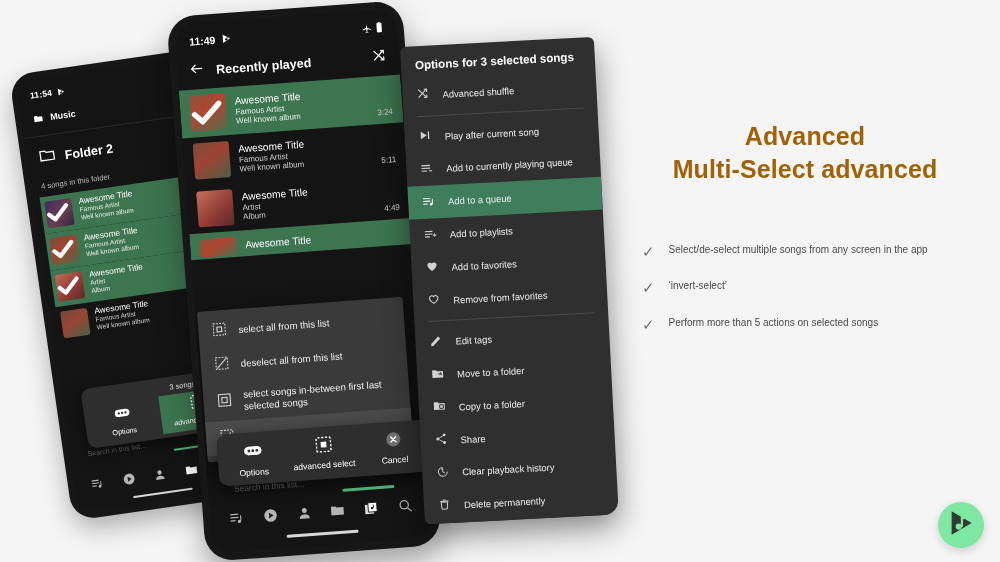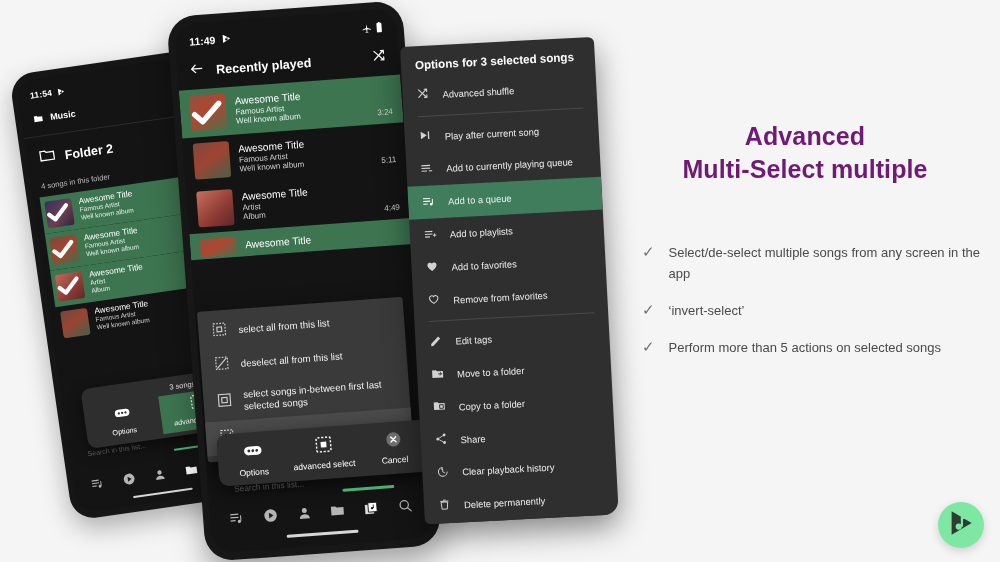--- a/index.html
+++ b/index.html
@@ -144,27 +144,27 @@
   .o-item{display:flex;align-items:center;gap:13px;padding:7.4px 14px;}
   .o-item.hl{background:#3f7d5c;}
   .o-item .lb{color:#ededed;font-size:9.4px;white-space:nowrap;}
   .o-div{height:1px;background:#4a4a4a;margin:4px 14px;}
   .o-foot{display:flex;align-items:flex-start;gap:8px;padding:7px 10px 10px 8px;background:#2f2f2f;}
   .o-foot .lb{color:#e3e3e3;font-size:8.4px;line-height:1.25;}
 
   
   .copy{position:absolute;left:620px;top:120px;width:370px;}
   .copy h1{
-    margin:0;color:#701a75;font-size:25px;font-weight:700;
+    margin:0;color:#a16207;font-size:25px;font-weight:700;
     text-align:center;line-height:1.32;letter-spacing:.1px;
   }
   .bullets{margin:56px 0 0 22px;}
   .bullet{display:flex;align-items:flex-start;gap:14px;margin-bottom:16px;}
   .bullet .ck{color:#6f6f6f;font-size:15px;line-height:1.35;flex:0 0 auto;}
-  .bullet .bt{color:#4a4a4a;font-size:13px;line-height:1.62;}
+  .bullet .bt{color:#4a4a4a;font-size:10px;line-height:1.62;}
 
   
   #brand-logo{
     position:absolute;right:16px;bottom:14px;width:46px;height:46px;border-radius:50%;
     background:#7ee8a2;display:flex;align-items:center;justify-content:center;
     box-shadow:0 3px 10px rgba(0,0,0,.16);
   }
 
   .ic{display:inline-block;vertical-align:middle;}
 </style>
@@ -703,21 +703,21 @@
 
     <div class="o-foot">
 
       <span class="lb">Close selection process after an option is selected</span>
     </div>
   </div>
 
   <div class="copy">
     <h1>
       <span>Advanced</span><br>
-      <span>Multi-Select multiple</span>
+      <span>Multi-Select advanced</span>
     </h1>
     <div class="bullets">
       <div class="bullet">
         <span class="ck">✓</span>
         <span class="bt">Select/de-select multiple songs from any screen in the app</span>
       </div>
       <div class="bullet">
         <span class="ck">✓</span>
         <span class="bt">‘invert-select’</span>
       </div>

